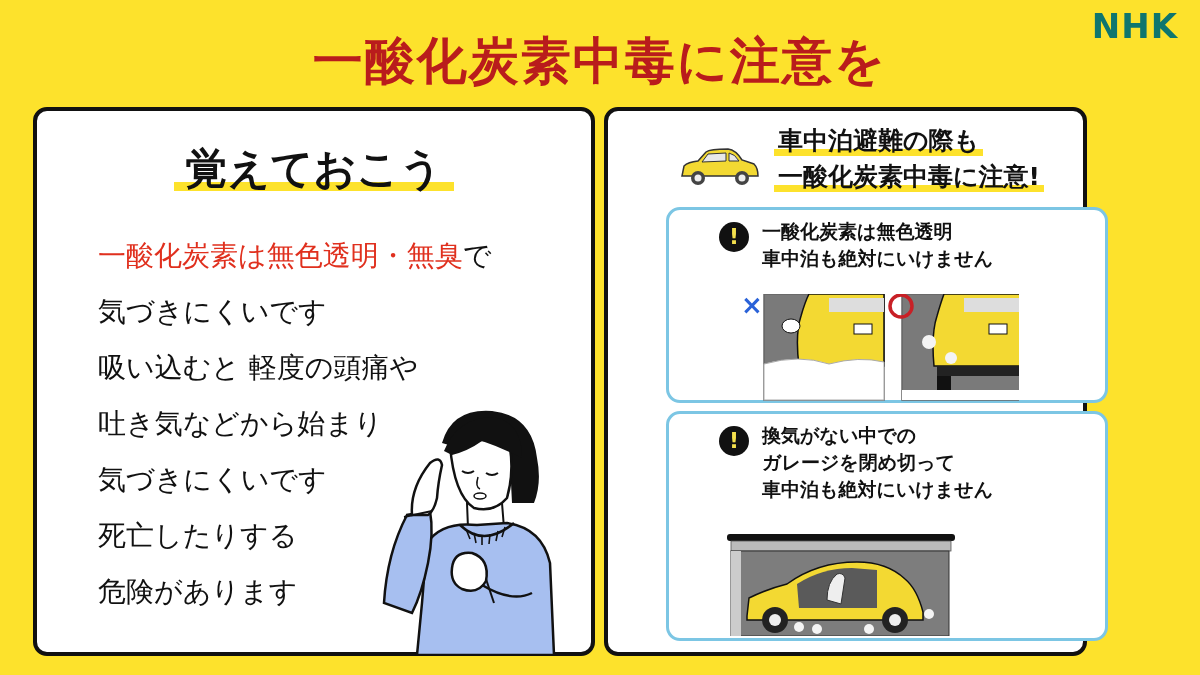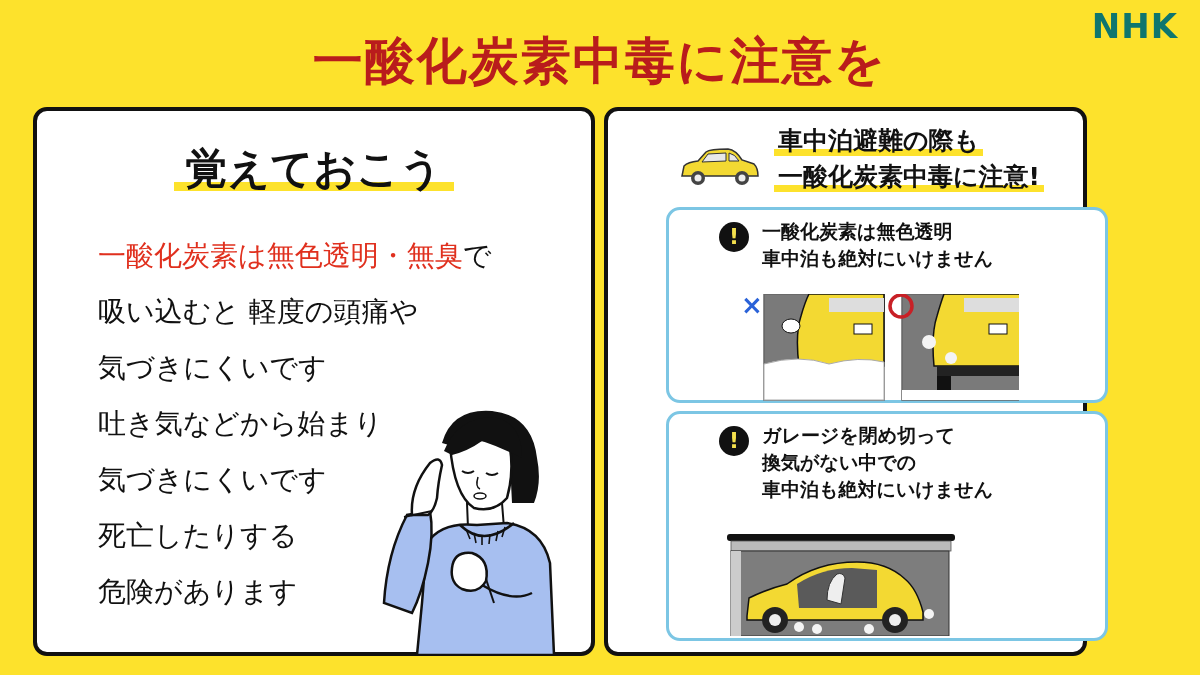--- a/index.html
+++ b/index.html
@@ -39,22 +39,22 @@
 
 <div class="logo">NHK</div>
 <div class="main-title">一酸化炭素中毒に注意を</div>
 
 <div class="card left">
   <div class="sub-title">
     <span>覚えておこう</span>
   </div>
   <div class="body-lines">
     <div><span class="red">一酸化炭素は無色透明・無臭</span><span>で</span></div>
+    <div>気づきにくいです</div>
     <div>吸い込むと 軽度の頭痛や</div>
-    <div>気づきにくいです</div>
     <div>吐き気などから始まり</div>
     <div>気づきにくいです</div>
     <div>死亡したりする</div>
     <div>危険があります</div>
   </div>
   <div class="person">
     <svg width="200" height="252" viewBox="0 0 200 252">
 
       <path d="M60 40 Q70 5 110 8 Q150 12 155 55 Q160 80 152 100 L130 100 L128 60 Z" fill="#111"></path>
 
@@ -135,22 +135,22 @@
           <path d="M183 96 L303 96 L303 106 L183 106 Z" fill="#fff"></path>
         </g>
         <circle cx="182" cy="12" r="11" fill="none" stroke="#c82026" stroke-width="3.5"></circle>
       </svg>
     </div>
   </div>
 
   <div class="tip t2">
     <div class="warn">!</div>
     <div class="txt">
+      <div>換気がない中での</div>
       <div>ガレージを閉め切って</div>
-      <div>換気がない中での</div>
       <div>車中泊も絶対にいけません</div>
     </div>
     <div class="garage">
       <svg width="230" height="102" viewBox="0 0 230 102">
         <rect x="0" y="0" width="228" height="7" rx="3" fill="#111"></rect>
         <rect x="4" y="7" width="220" height="10" fill="#bbb" stroke="#555" stroke-width="0.8"></rect>
         <rect x="4" y="17" width="218" height="85" fill="#7d7d7d" stroke="#333" stroke-width="1"></rect>
         <rect x="4" y="17" width="10" height="85" fill="#ccc"></rect>
 
         <path d="M20 82 L22 64 Q40 55 60 50 Q90 28 130 28 Q160 28 178 45 Q190 55 196 78 L196 86 L20 86 Z" fill="#f3d932" stroke="#111" stroke-width="1.5"></path>

